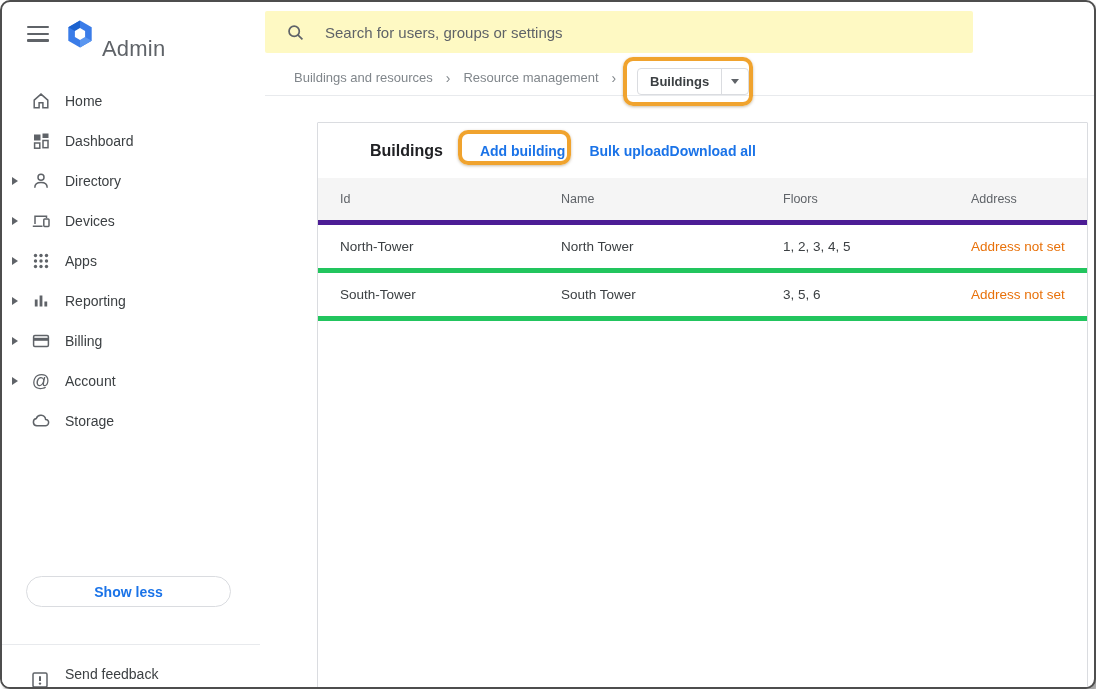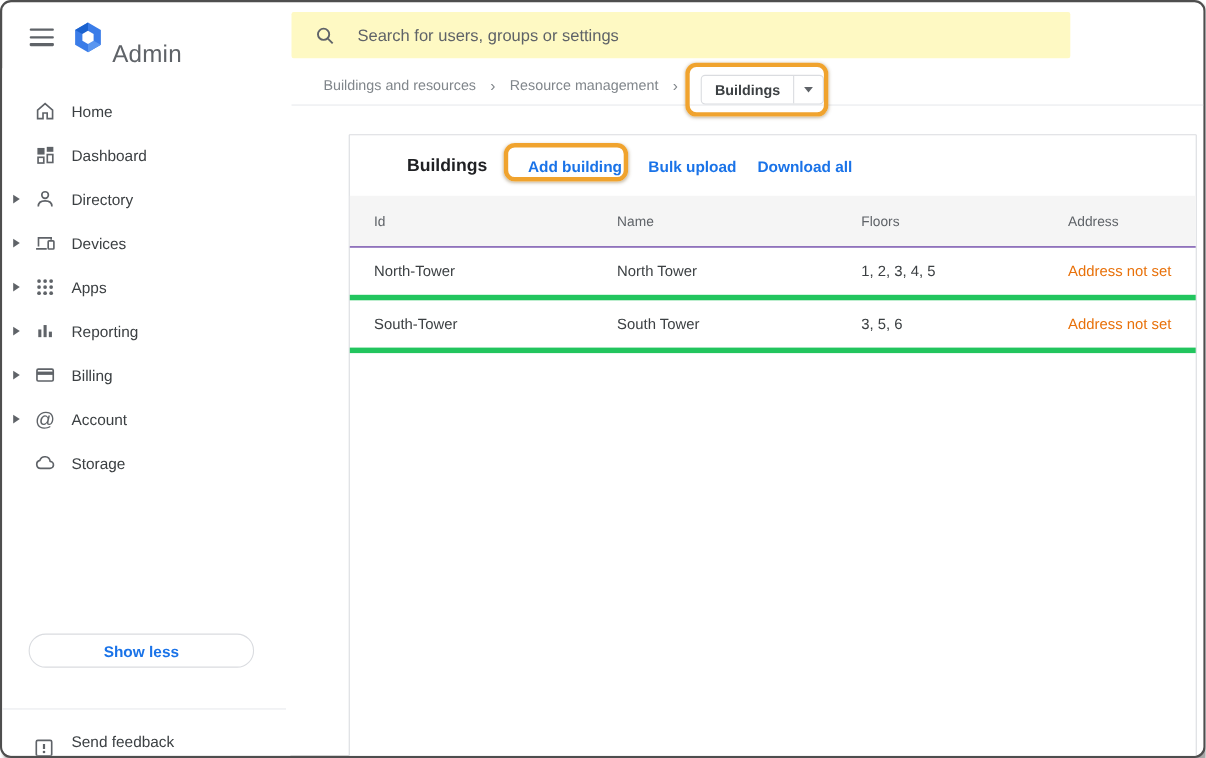--- a/index.html
+++ b/index.html
@@ -73,23 +73,23 @@
   
   .card{
     position:absolute;left:315px;top:120px;width:771px;height:585px;
     background:#fff;border:1px solid #dadce0;border-radius:1px;
   }
   .card-header{height:55px;display:flex;align-items:center;}
   .card-title{margin-left:52px;font-size:16px;font-weight:bold;color:#202124;}
   .card-action{font-size:14px;font-weight:bold;color:#1a73e8;text-decoration:none;cursor:pointer;}
   .a1{margin-left:37px;}
   .a2{margin-left:24px;}
-  .a3{margin-left:19px;}
+  .a3{}
   .tgrid{display:grid;grid-template-columns:221px 222px 188px 1fr;padding-left:22px;align-items:center;}
-  .thead{height:47px;background:#f5f5f5;border-bottom:1px solid #4c1d95;font-size:12.5px;color:#5f6368;}
+  .thead{height:47px;background:#f5f5f5;border-bottom:5px solid #4c1d95;font-size:12.5px;color:#5f6368;}
   .trow{height:48px;border-bottom:5px solid #22c55e;font-size:13.5px;color:#3c4043;cursor:pointer;}
   .td-address{color:#e8710a;}
   svg .st{stroke:#5f6368;stroke-width:1.5;fill:none;}
   svg .fl{fill:#5f6368;}
 </style>
 </head>
 <body>
 
 <div class="frame">
 

